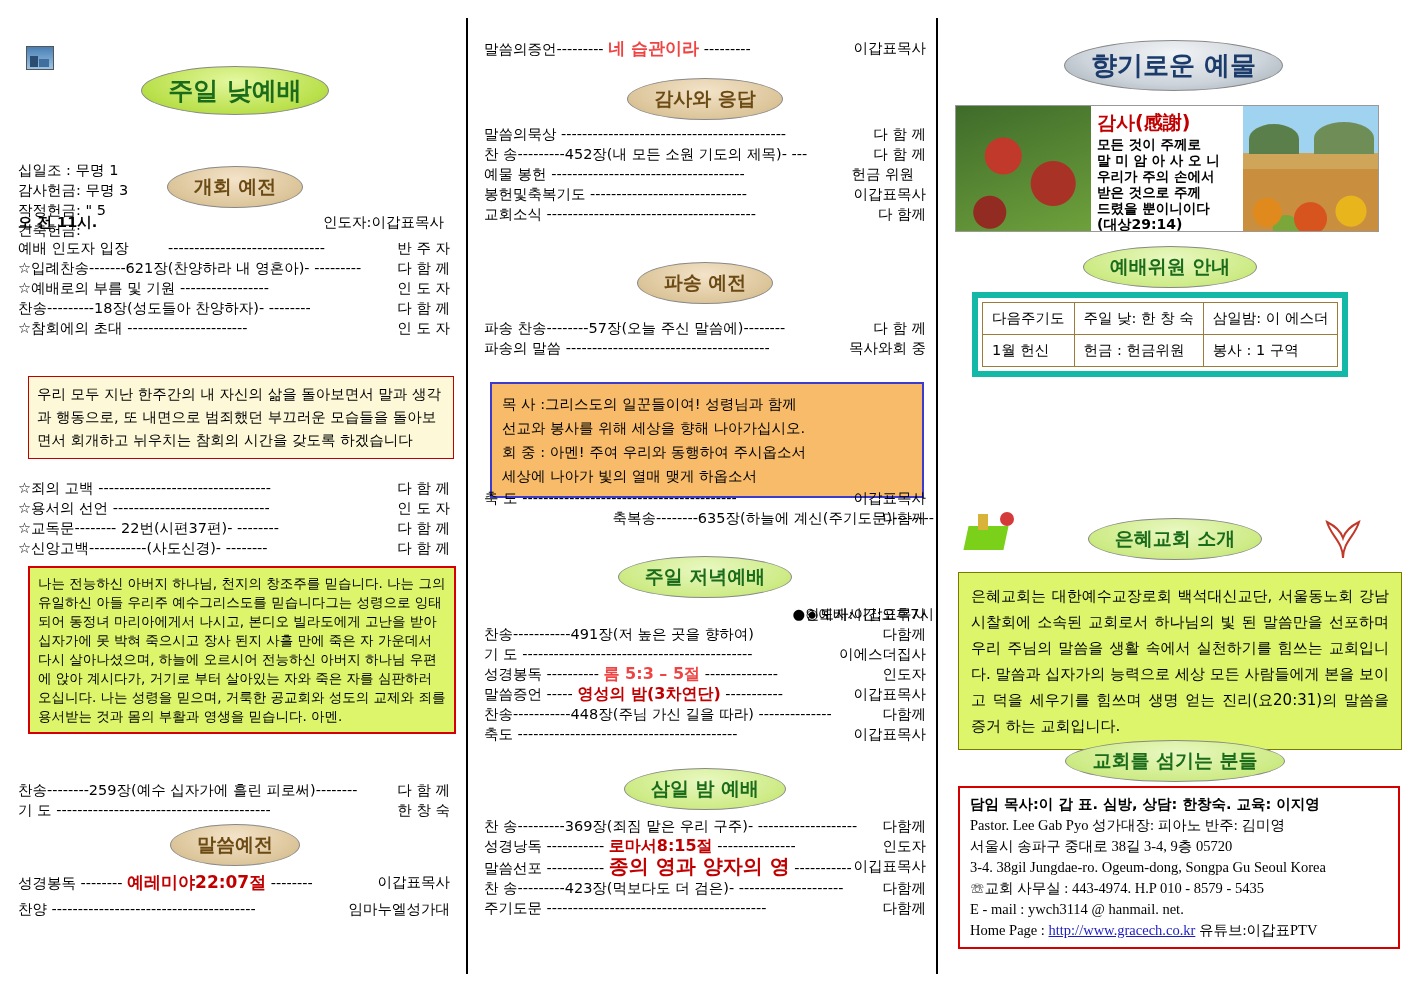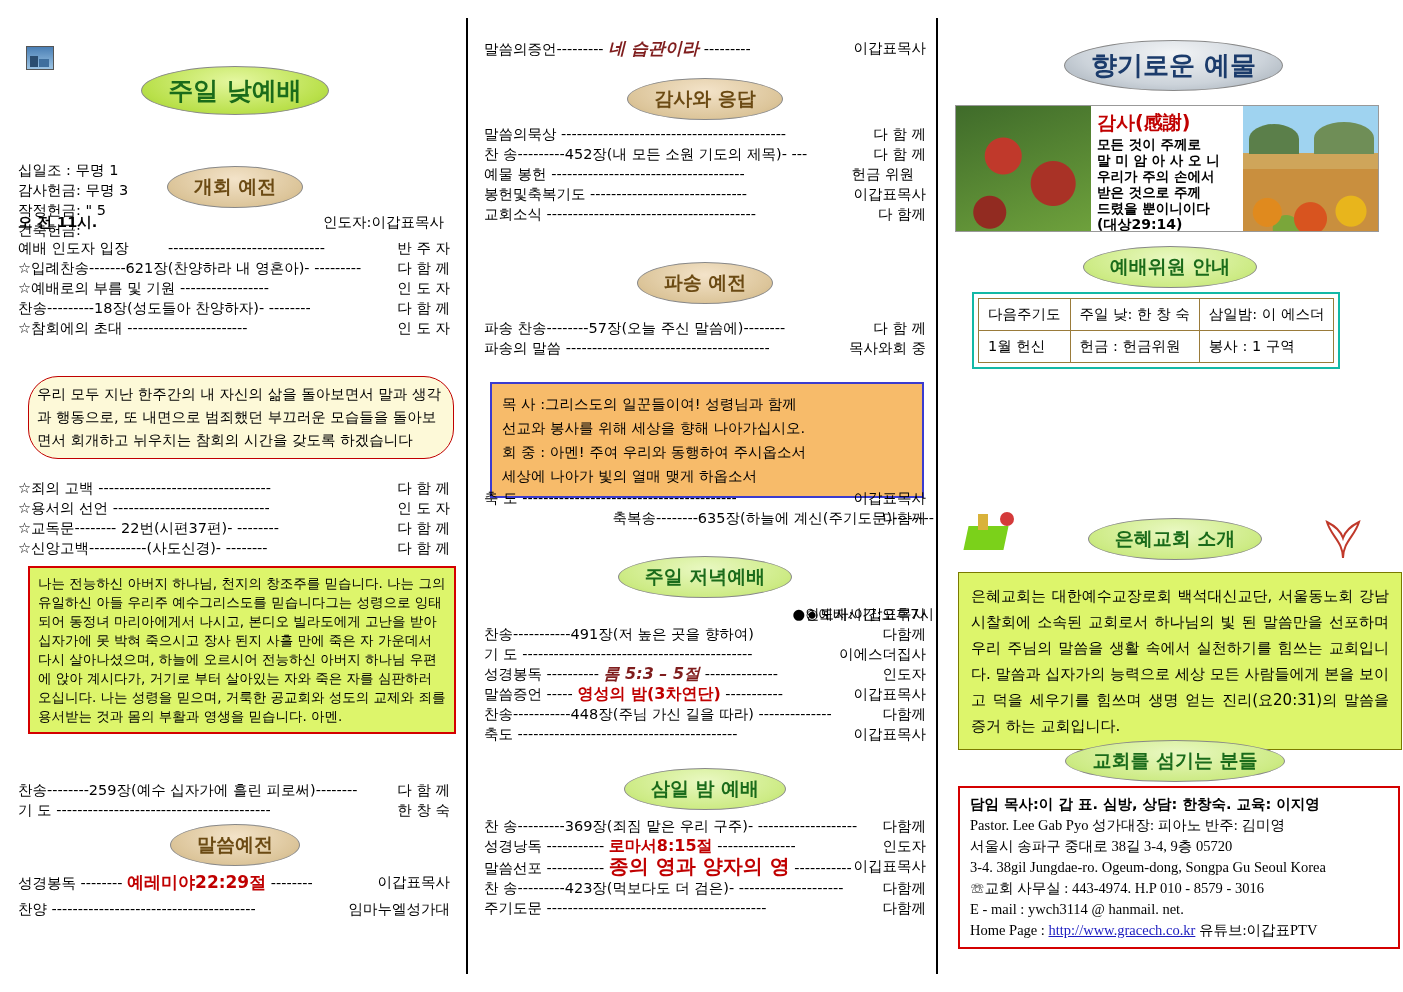--- a/index.html
+++ b/index.html
@@ -23,34 +23,34 @@
     background:radial-gradient(ellipse at 50% 30%, #e4f7a0 0%, #b9e04a 70%, #9ccb33 100%);}
   .oval-tan{background:radial-gradient(ellipse at 50% 30%, #f3e3c9 0%, #dcc59a 70%, #c9ae7c 100%);color:#6b4a13;font-size:19px;}
   .oval-ltgreen{background:radial-gradient(ellipse at 50% 30%, #e9f8c2 0%, #cdeb85 70%, #b6dd5e 100%);color:#1a6b1a;font-size:19px;}
   .oval-gray{background:radial-gradient(ellipse at 50% 25%, #f2f4f6 0%, #ccd3da 60%, #9fa9b3 100%);color:#1b3b6b;font-size:26px;font-weight:bold;}
   .center{text-align:center;}
 
   .line{font-size:14.5px;line-height:20px;white-space:nowrap;}
   .line b{font-weight:bold;}
 
   .boxY{border:1px solid #c00000;background:#fff;padding:6px 8px;font-size:14.5px;line-height:23px;color:#000;}
-  .boxY{background:#fdf9d8;border-radius:30px;}
+  .boxY{background:#fdf9d8;}
   .boxG{border:2px solid #d40000;background:#ddf56b;padding:6px 8px;font-size:13.5px;line-height:19px;}
   .boxO{border:2px solid #3b3bd0;background:#f7bb6a;padding:8px 10px;font-size:14.5px;line-height:24px;}
   .boxLime{border:1px solid #7a7a00;background:#ddf56b;padding:10px 12px;font-size:15px;line-height:26px;}
   .boxRed{border:2px solid #d40000;background:#fff;padding:6px 10px;font-size:14.5px;line-height:21px;}
 
   .hdr-note{font-size:13.5px;font-weight:bold;}
-  .blue{color:#7f1d1d;font-style:italic;}
+  .blue{color:#ef4444;}
   .red{color:#c00000;}
 
   .photo{border:1px solid #999;}
   table.comm{border-collapse:collapse;font-size:14.5px;background:#fff;}
   table.comm td{border:1px solid #9a7b3a;padding:6px 9px;white-space:nowrap;}
-  .commwrap{border:2px solid #14b8a6;padding:4px;background:#fff;display:inline-block;}
+  .commwrap{border:6px solid #14b8a6;padding:4px;background:#fff;display:inline-block;}
 
   .logo{width:26px;height:22px;background:linear-gradient(#4a7fb5,#9cc4e4);border:1px solid #555;position:relative;}
   .logo:after{content:"";position:absolute;left:3px;bottom:2px;width:8px;height:11px;background:#2b4d70;}
   .logo:before{content:"";position:absolute;right:4px;bottom:2px;width:10px;height:8px;background:#3f6f9e;}
 
   a{color:#1b1bc0;}
 </style>
 </head>
 <body>
 
@@ -156,21 +156,21 @@
     </div>
 
     <div class="center" style="position:absolute;left:90px;width:290px;top:824px;">
       <span class="oval oval-tan">말씀예전</span>
     </div>
 
     <div style="position:absolute;left:18px;top:872px;width:440px;">
       <div class="line" style="position:relative;">
         <span>성경봉독</span>
         <span>--------</span>
-        <b class="red" style="font-size:17px;">예레미야22:29절</b>
+        <b class="red" style="font-size:17px;">예레미야22:07절</b>
         <span>--------</span>
         <span style="position:absolute;right:8px;">이갑표목사</span>
       </div>
       <div class="line" style="position:relative;margin-top:6px;">
         <span>찬양</span>
         <span>---------------------------------------</span>
         <span style="position:absolute;right:8px;">임마누엘성가대</span>
       </div>
     </div>
   </div>
@@ -412,21 +412,21 @@
 
     <div class="center" style="position:absolute;left:95px;width:280px;top:740px;">
       <span class="oval oval-ltgreen">교회를 섬기는 분들</span>
     </div>
 
     <div class="boxRed" style="position:absolute;left:18px;top:786px;width:418px;">
       <div style="font-weight:bold;">담임 목사:이 갑 표.    심방, 상담: 한창숙.   교육: 이지영</div>
       <div style="font-family:'Liberation Serif',serif;">Pastor. Lee Gab Pyo 성가대장:     피아노 반주: 김미영</div>
       <div style="font-family:'Liberation Serif',serif;">서울시 송파구 중대로 38길 3-4, 9층 05720</div>
       <div style="font-family:'Liberation Serif',serif;">3-4. 38gil Jungdae-ro. Ogeum-dong, Songpa Gu Seoul Korea</div>
-      <div style="font-family:'Liberation Serif',serif;">☏교회 사무실 : 443-4974.  H.P 010 - 8579 - 3016</div>
+      <div style="font-family:'Liberation Serif',serif;">☏교회 사무실 : 443-4974.  H.P 010 - 8579 - 5435</div>
       <div style="font-family:'Liberation Serif',serif;">E - mail : ywch3114 @ hanmail. net.</div>
       <div style="font-family:'Liberation Serif',serif;">
         <span>Home Page : </span><a href="#" style="text-decoration:underline;">http://www.gracech.co.kr</a><span>  유튜브:이갑표PTV</span>
       </div>
     </div>
 
   </div>
 </div>
 
 </body></html>

